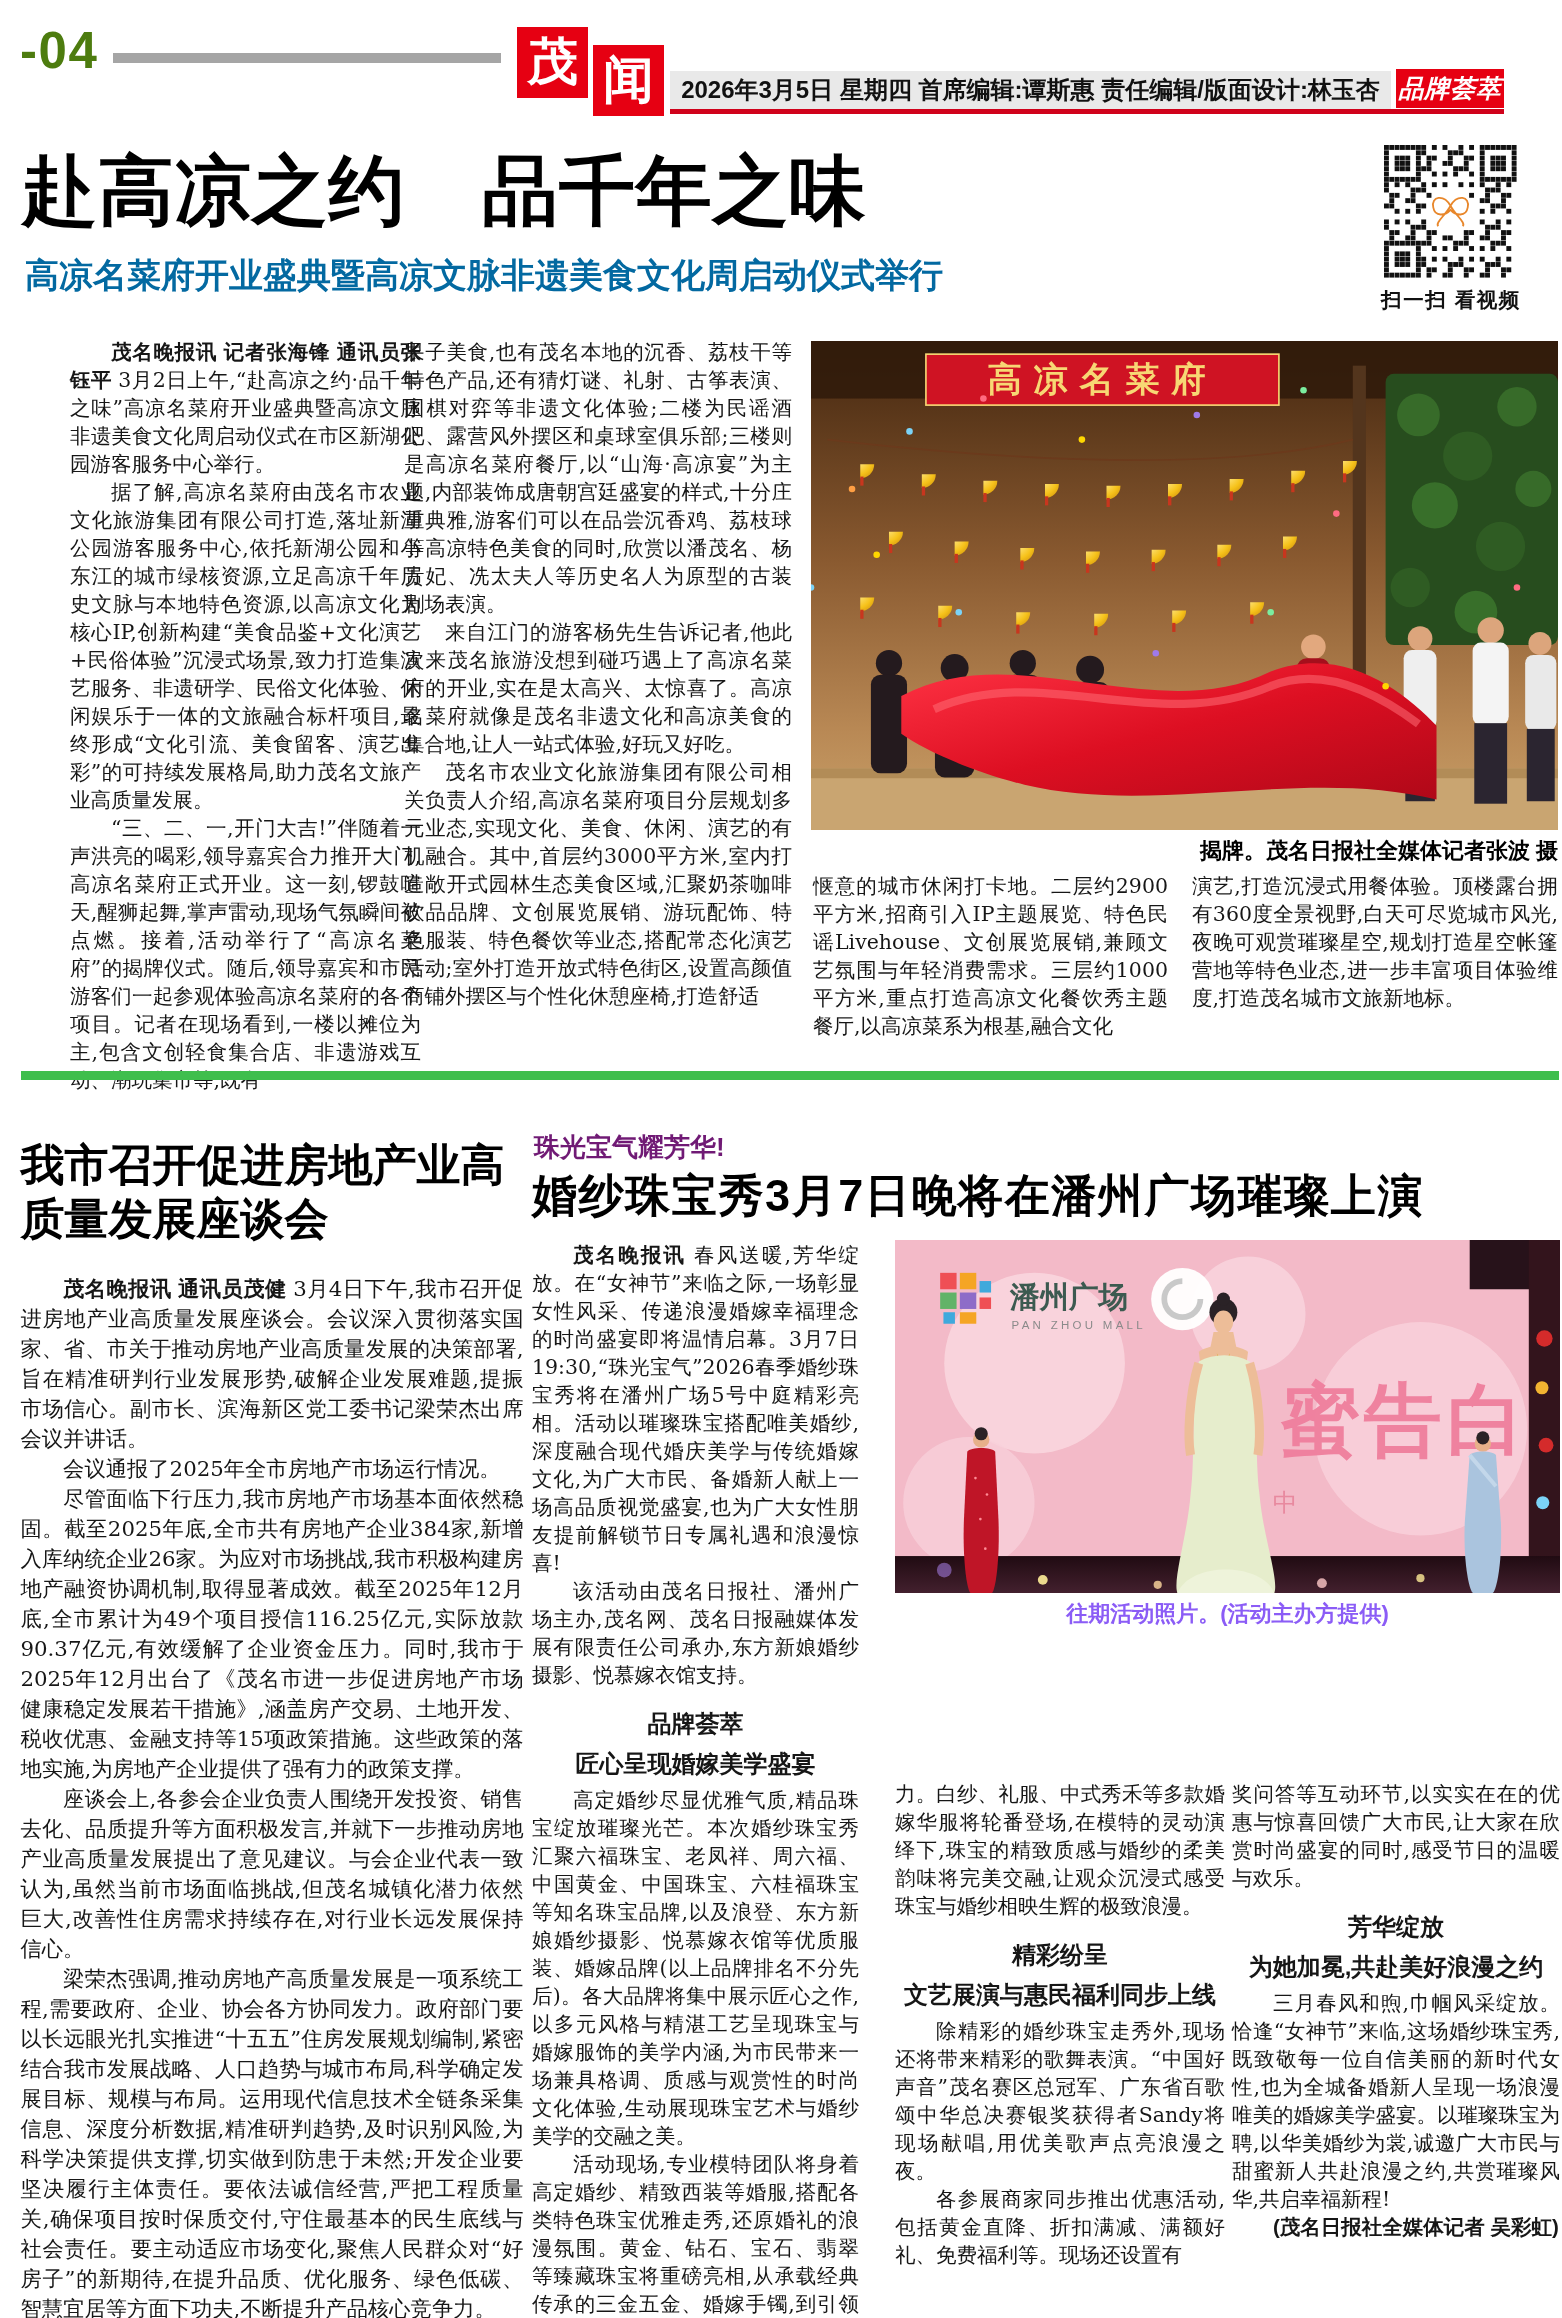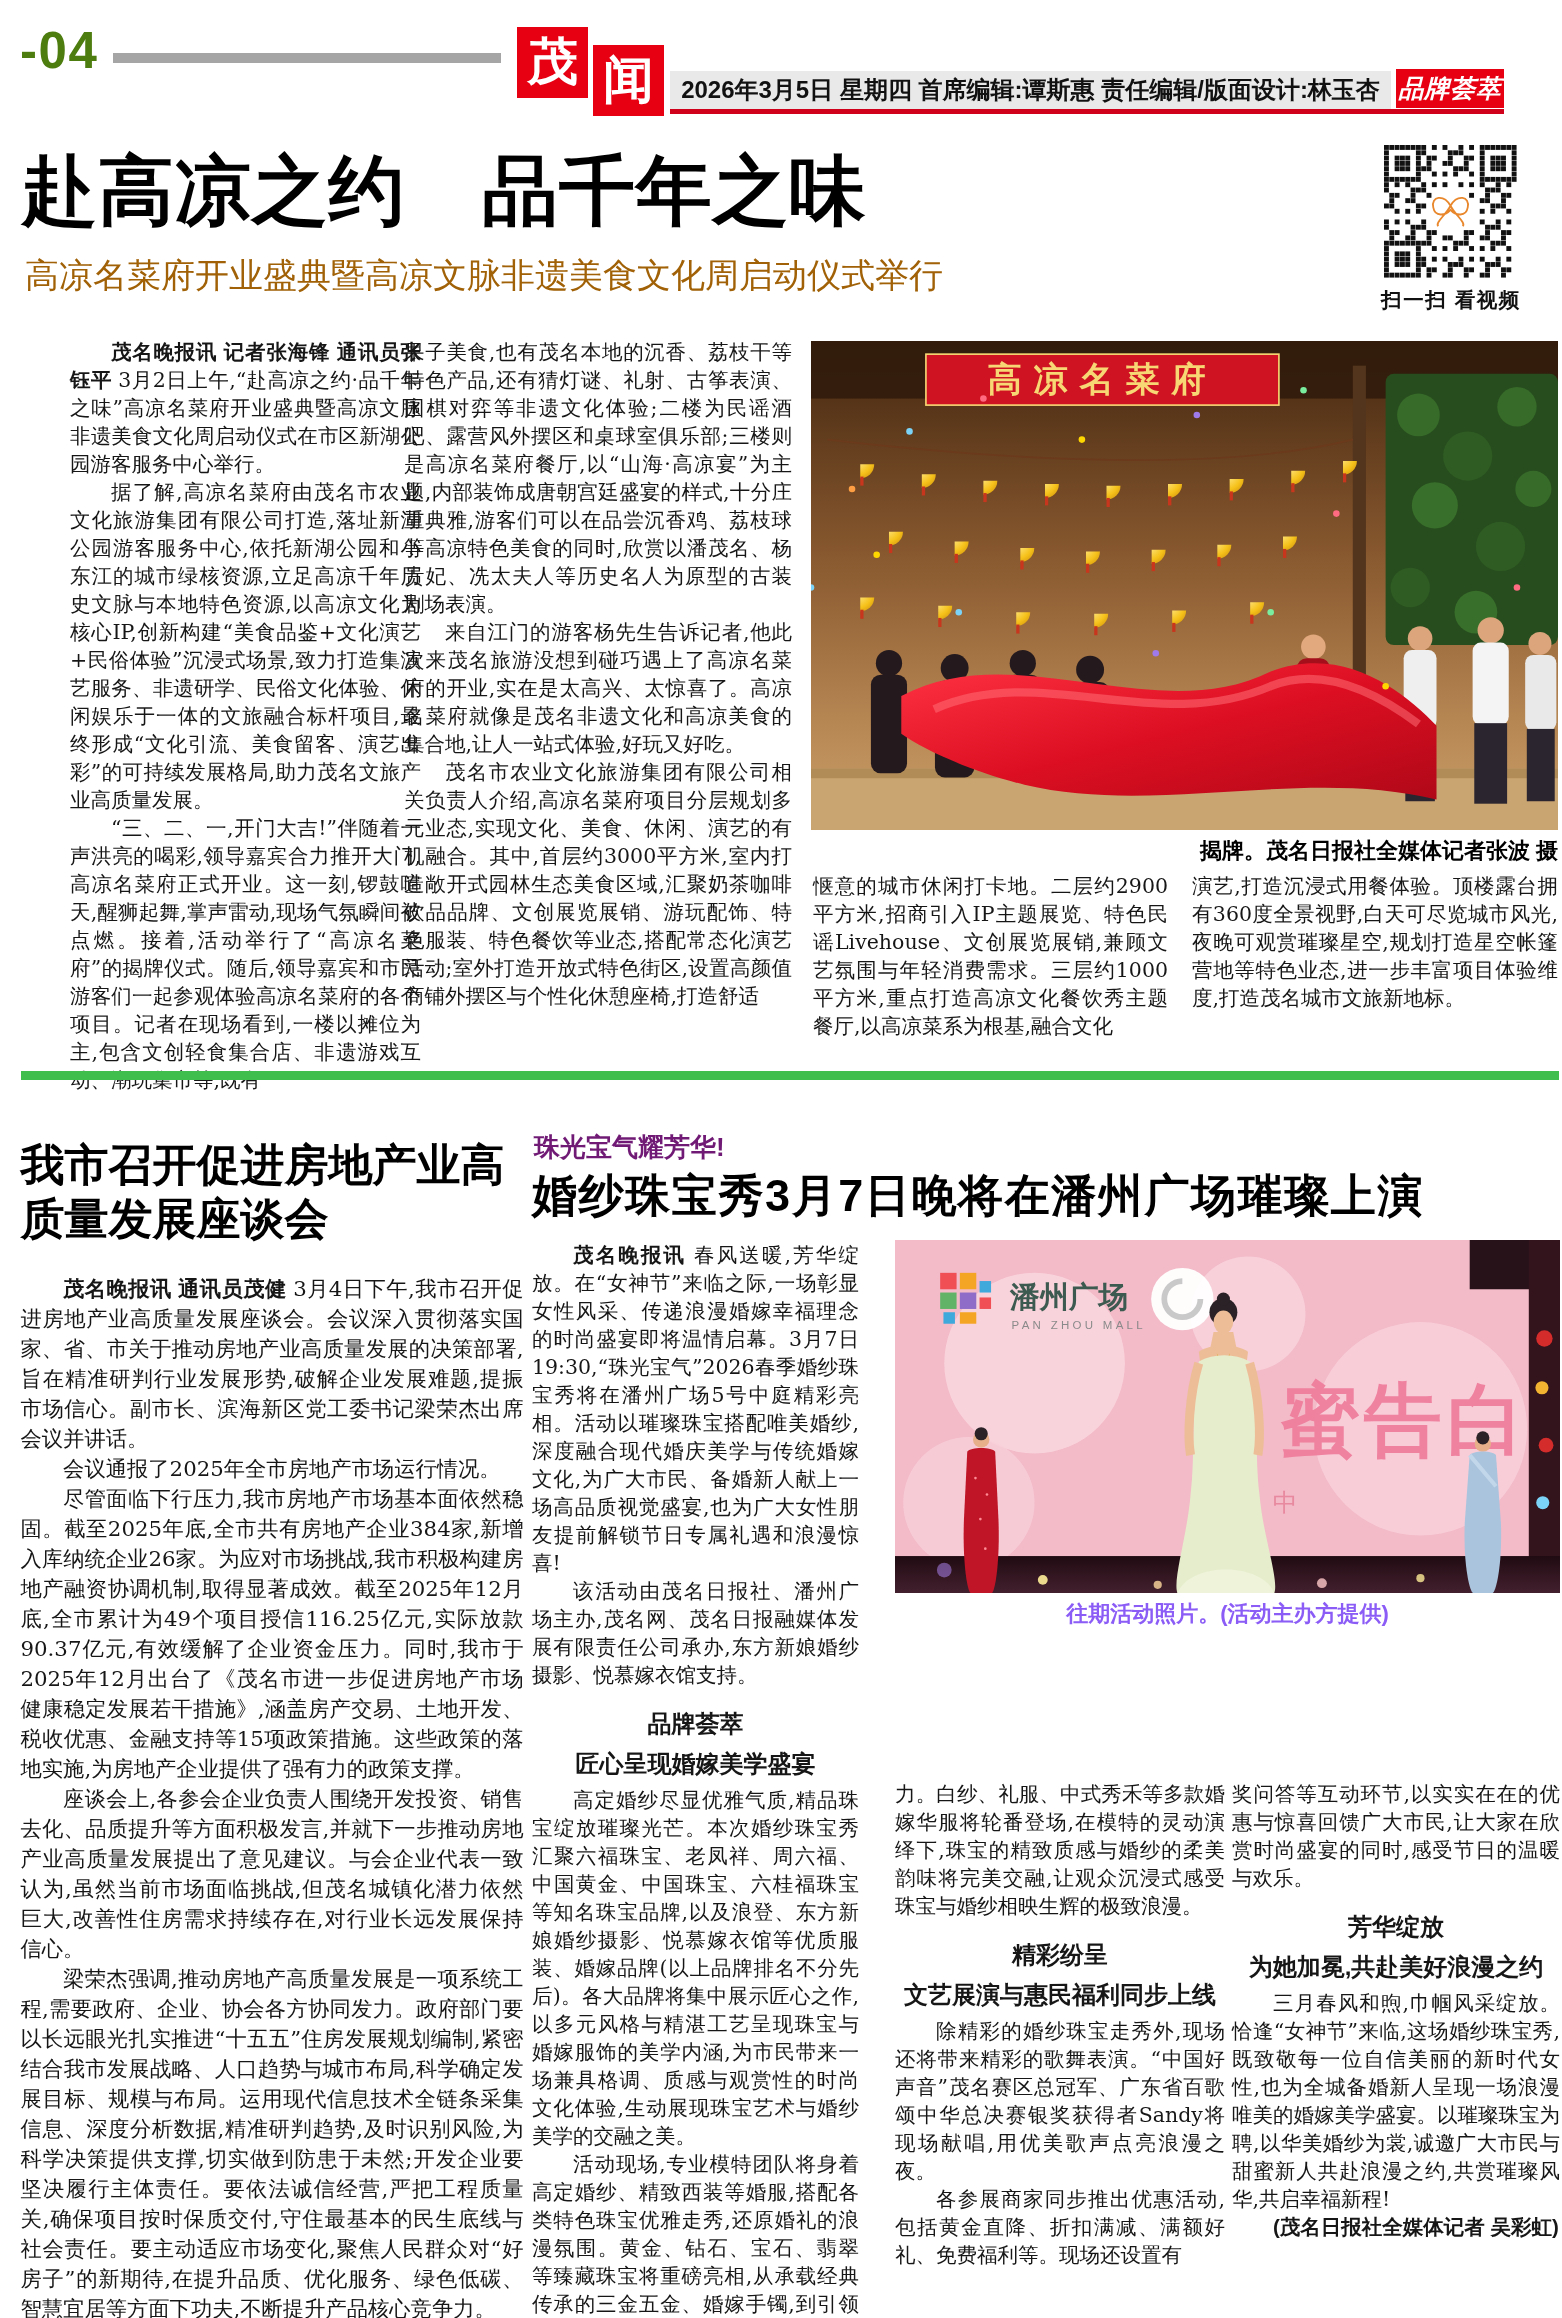--- a/index.html
+++ b/index.html
@@ -13,21 +13,21 @@
   .secbox{width:71px;height:71px;background:#e60012;color:#fff;display:flex;align-items:center;justify-content:center;
           font-size:51px;font-weight:700;}
   .datebar{left:670px;top:71px;width:721px;height:38px;background:#e9e9e9;display:flex;align-items:center;justify-content:center;
            font-size:24px;font-weight:600;color:#111;}
   .redrule{left:670px;top:109px;width:834px;height:5px;background:#d0021b;}
   .masthead{left:1396px;top:69px;width:108px;height:39px;background:#e60012;color:#fff;display:flex;align-items:center;justify-content:center;
             font-family:"Liberation Serif","DejaVu Serif",serif;font-style:italic;font-weight:700;font-size:25px;letter-spacing:0.8px;}
 
   
   .h1{left:21.3px;top:141px;width:1100px;font-size:76px;font-weight:900;letter-spacing:0.8px;color:#000;white-space:nowrap;}
-  .h2{left:25px;top:253px;width:1133px;font-size:34px;font-weight:400;color:#a16207;white-space:nowrap;}
+  .h2{left:25px;top:253px;width:1133px;font-size:34px;font-weight:700;color:#0369a1;white-space:nowrap;}
 
   
   .qrbox{left:1384px;top:145px;width:133px;height:133px;}
   .qrhint{left:1365px;top:286px;width:172px;text-align:center;font-size:20.5px;font-weight:600;letter-spacing:1.6px;color:#111;}
 
   
   .col{font-family:"DejaVu Serif","Liberation Serif",serif;font-size:20.5px;line-height:28px;text-align:justify;color:#161616;}
   .col p{margin:0;text-indent:2em;}
   .col p.cont{text-indent:0;}
   .lead{font-family:"Liberation Sans",sans-serif;font-weight:700;}

